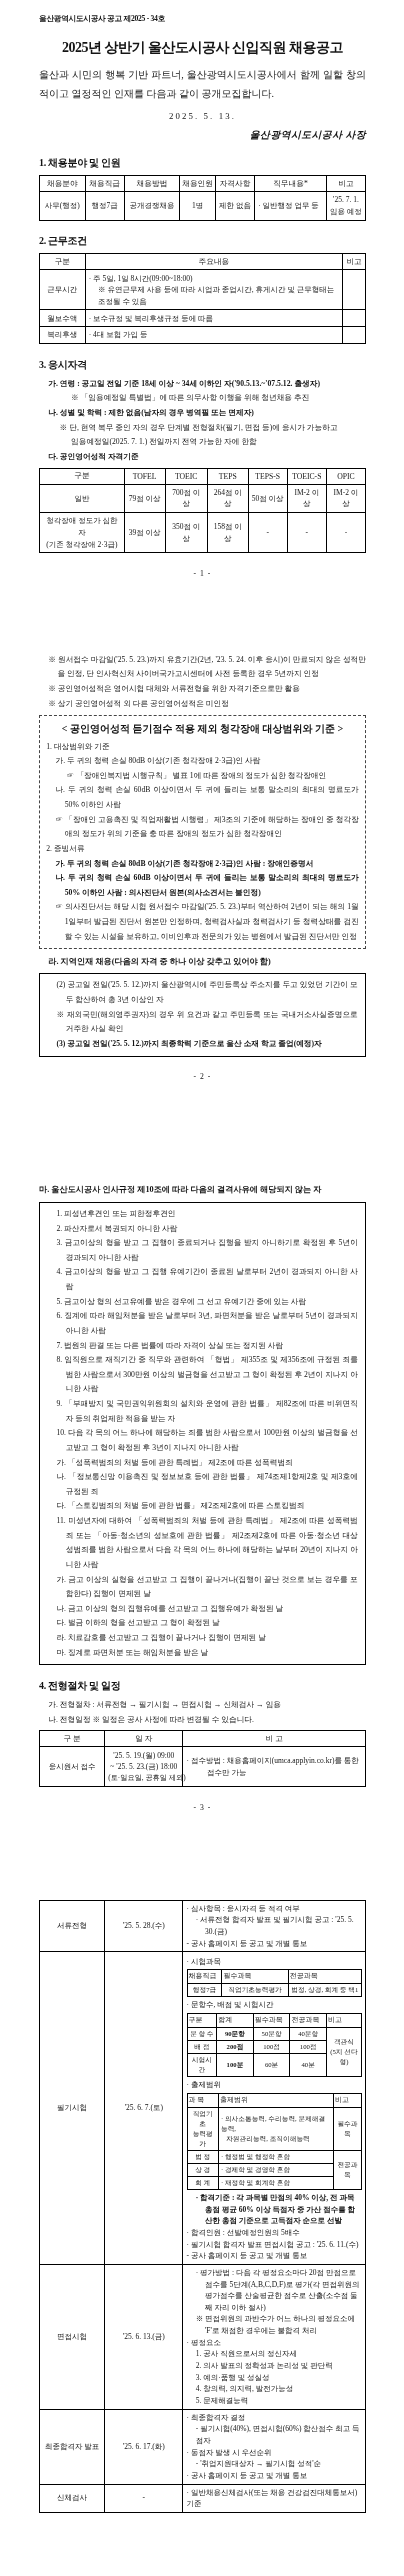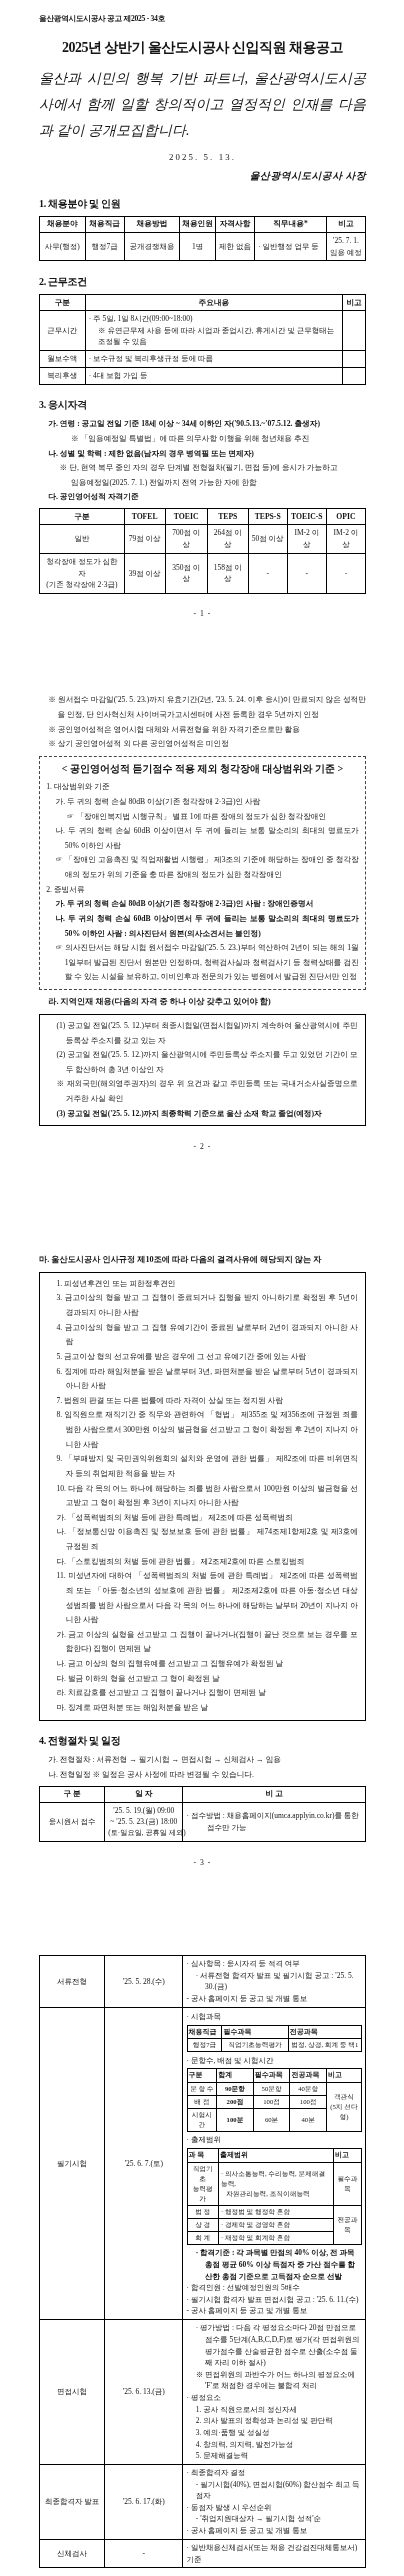--- a/index.html
+++ b/index.html
@@ -2,33 +2,33 @@
 <html style="font-size:8.2px"><head>
 <meta charset="utf-8">
 <title>울산광역시도시공사 채용공고</title>
 <style>
   html,body{margin:0;padding:0;background:#ffffff;}
   body{width:405px;font-family:"Liberation Serif","DejaVu Serif",serif;color:#141414;}
   .doc{padding:14.4px 39px 20.6px 39px;}
   .sm{font-size:7.2px;}
   .notice-no{font-size:7.7px;font-weight:bold;letter-spacing:-0.3px;}
   .title{font-size:14px;font-weight:bold;text-align:center;margin:14.4px 0 9.3px 0;letter-spacing:-0.5px;}
-  .intro{font-size:14px;line-height:1.85;text-align:justify;font-style:italic;}
+  .intro{font-size:10px;line-height:1.85;text-align:justify;}
   .date{font-size:8.8px;text-align:center;margin:8.2px 0 5.2px 0;letter-spacing:2.1px;}
   .signer{font-size:9.8px;font-weight:bold;text-align:right;margin:8.2px 0 13.4px 0;letter-spacing:0.5px;font-style:italic;}
   .h1{font-size:10px;font-weight:bold;margin:13.4px 0 5.2px 0;letter-spacing:-0.3px;}
   .p{font-size:7.7px;line-height:1.9;text-align:justify;}
   .b{font-weight:bold;}
   .ind1{padding-left:9.3px;}
   .ind2{padding-left:20.6px;}
   .ind3{padding-left:32px;}
   .hang{padding-left:18.5px;text-indent:-9.3px;}
   table{border-collapse:collapse;width:100%;table-layout:fixed;}
   .tbl{border:1px solid #000;margin:3.1px 0 4.1px 0;}
-  .tbl th{border:0.5px solid #000;border-bottom:1.3px solid #000;font-size:7.7px;font-weight:bold;padding:2.6px 1.5px;}
+  .tbl th{border:0.5px solid #000;border-bottom:1.3px solid #000;font-size:7.7px;font-weight:normal;padding:2.6px 1.5px;}
   .tbl td{border:0.5px solid #000;font-size:7.5px;padding:2.1px 3.1px;text-align:center;line-height:1.55;}
   .tbl td.l{text-align:left;}
   .inner{border:1px solid #000;margin:2.1px 0;}
   .inner th{border:0.5px solid #000;border-bottom:1.1px solid #000;font-size:7px;padding:1px;}
   .inner td{border:0.5px solid #000;font-size:6.7px;padding:1px 2.1px;text-align:center;line-height:1.5;}
   .inner td.l{text-align:left;}
   .pg{font-size:7.7px;text-align:center;letter-spacing:1px;margin:15.5px 0 3.1px 0;}
   .dashedbox{border:0.8px dashed #444;padding:4.1px 6.2px;margin:4.1px 0;}
   .solidbox{border:1px solid #000;padding:4.1px 7.2px;margin:4.1px 0;}
   .boxtitle{font-size:10px;font-weight:bold;text-align:center;margin:1px 0 4.1px 0;}
@@ -183,32 +183,32 @@
     <div class="p ind1 hang">나. 두 귀의 청력 손실 60dB 이상이면서 두 귀에 들리는 보통 말소리의 최대의 명료도가 50% 이하인 사람</div>
     <div class="p ind2 hang">☞ 「장애인 고용촉진 및 직업재활법 시행령」 제3조의 기준에 해당하는 장애인 중 청각장애의 정도가 위의 기준을 충 따른 장애의 정도가 심한 청각장애인</div>
     <div class="p">2. 증빙서류</div>
     <div class="p ind1 b hang">가. 두 귀의 청력 손실 80dB 이상(기존 청각장애 2·3급)인 사람 : 장애인증명서</div>
     <div class="p ind1 b hang">나. 두 귀의 청력 손실 60dB 이상이면서 두 귀에 들리는 보통 말소리의 최대의 명료도가 50% 이하인 사람 : 의사진단서 원본(의사소견서는 불인정)</div>
     <div class="p ind2 hang">☞ 의사진단서는 해당 시험 원서접수 마감일('25. 5. 23.)부터 역산하여 2년이 되는 해의 1월 1일부터 발급된 진단서 원본만 인정하며, 청력검사실과 청력검사기 등 청력상태를 검진할 수 있는 시설을 보유하고, 이비인후과 전문의가 있는 병원에서 발급된 진단서만 인정</div>
   </div>
 
   <div class="p ind1 b" style="font-size:8.2px">라. 지역인재 채용(다음의 자격 중 하나 이상 갖추고 있어야 함)</div>
   <div class="solidbox">
-    <div class="p hang">(1) 공고일 전일('25. 5. 12.)부터 최종시험일(면접시험일)까지 계속하여 울산광역시에 주민등록상 주소지를 갖고 있는 자</div>
     <div class="p hang">(2) 공고일 전일('25. 5. 12.)까지 울산광역시에 주민등록상 주소지를 두고 있었던 기간이 모두 합산하여 총 3년 이상인 자</div>
     <div class="p ind1 hang">※ 재외국민(해외영주권자)의 경우 위 요건과 같고 주민등록 또는 국내거소사실증명으로 거주한 사실 확인</div>
     <div class="p b hang">(3) 공고일 전일('25. 5. 12.)까지 최종학력 기준으로 울산 소재 학교 졸업(예정)자</div>
   </div>
 
   <div class="pg">- 2 -</div>
   <div class="spacer" style="height:98px"></div>
 
   <div class="p b" style="font-size:8.2px">마. 울산도시공사 인사규정 제10조에 따라 다음의 결격사유에 해당되지 않는 자</div>
   <div class="solidbox">
     <div class="p hang">1. 피성년후견인 또는 피한정후견인</div>
+    <div class="p hang">2. 파산자로서 복권되지 아니한 사람</div>
     <div class="p hang">3. 금고이상의 형을 받고 그 집행이 종료되거나 집행을 받지 아니하기로 확정된 후 5년이 경과되지 아니한 사람</div>
     <div class="p hang">4. 금고이상의 형을 받고 그 집행 유예기간이 종료된 날로부터 2년이 경과되지 아니한 사람</div>
     <div class="p hang">5. 금고이상 형의 선고유예를 받은 경우에 그 선고 유예기간 중에 있는 사람</div>
     <div class="p hang">6. 징계에 따라 해임처분을 받은 날로부터 3년, 파면처분을 받은 날로부터 5년이 경과되지 아니한 사람</div>
     <div class="p hang">7. 법원의 판결 또는 다른 법률에 따라 자격이 상실 또는 정지된 사람</div>
     <div class="p hang">8. 임직원으로 재직기간 중 직무와 관련하여 「형법」 제355조 및 제356조에 규정된 죄를 범한 사람으로서 300만원 이상의 벌금형을 선고받고 그 형이 확정된 후 2년이 지나지 아니한 사람</div>
     <div class="p hang">9. 「부패방지 및 국민권익위원회의 설치와 운영에 관한 법률」 제82조에 따른 비위면직자 등의 취업제한 적용을 받는 자</div>
     <div class="p hang">10. 다음 각 목의 어느 하나에 해당하는 죄를 범한 사람으로서 100만원 이상의 벌금형을 선고받고 그 형이 확정된 후 3년이 지나지 아니한 사람</div>
     <div class="p ind2 hang">가. 「성폭력범죄의 처벌 등에 관한 특례법」 제2조에 따른 성폭력범죄</div>
     <div class="p ind2 hang">나. 「정보통신망 이용촉진 및 정보보호 등에 관한 법률」 제74조제1항제2호 및 제3호에 규정된 죄</div>

